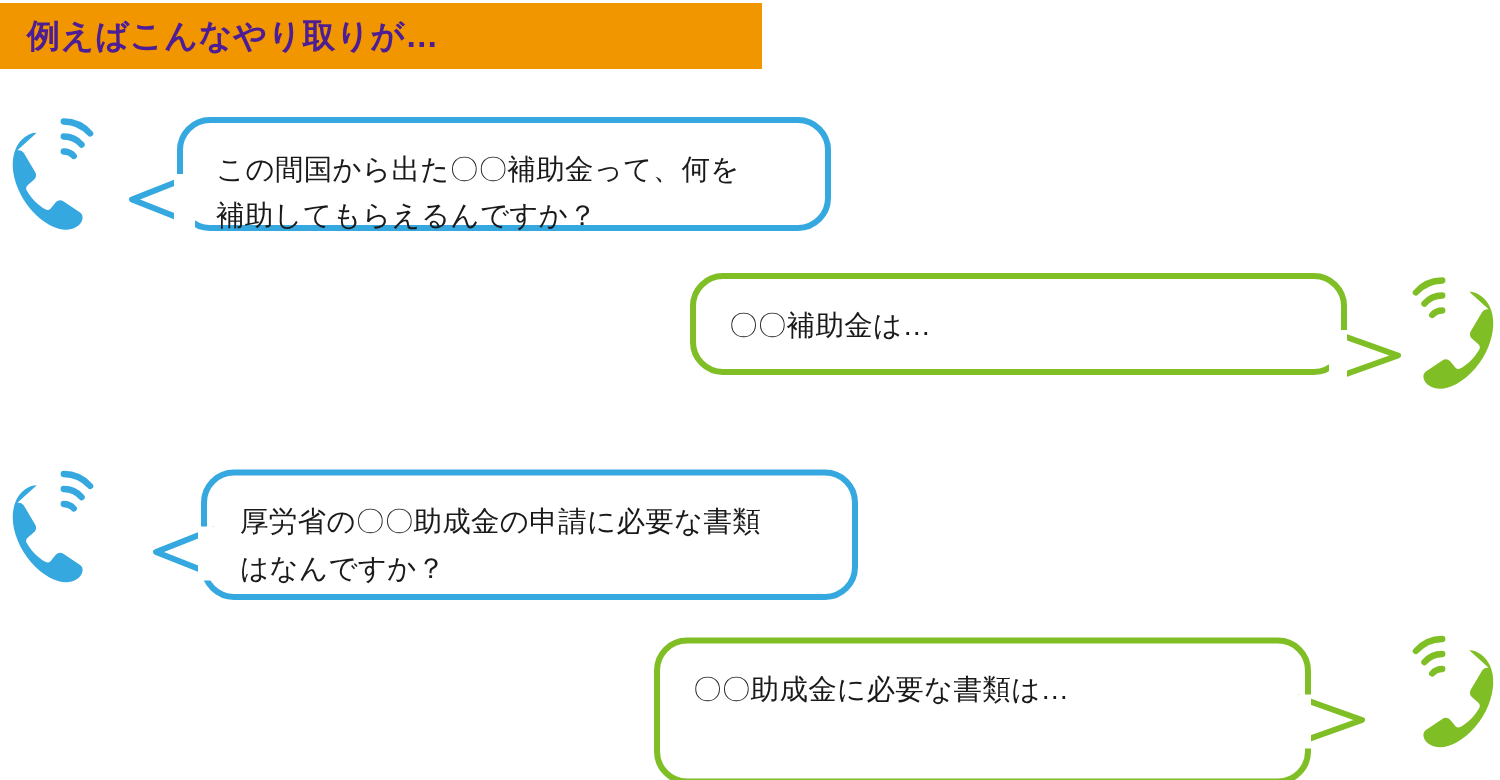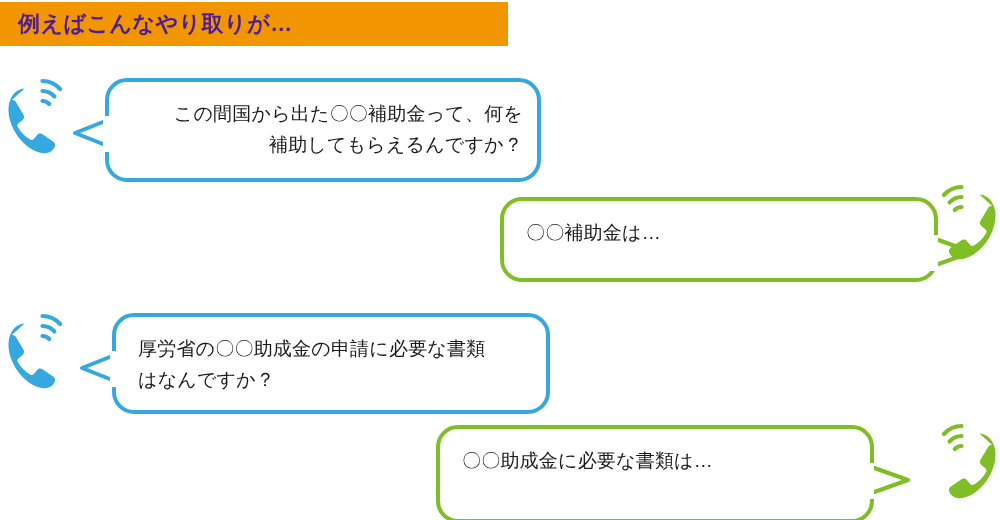--- a/index.html
+++ b/index.html
@@ -65,23 +65,23 @@
     position: absolute;
     overflow: visible;
   }
 
   
   .phone {
     position: absolute;
   }
 
   
-  #bubble-q1  { left: 105px; top: 78px;  width: 436px; height: 104px; text-align: right; }
-  #bubble-a1  { left: 460px; top: 197px; width: 438px; height: 85px; margin-left: 40px; }
-  #bubble-q2  { left: 112px; top: 313px; width: 438px; height: 101px; }
+  #bubble-q1  { left: 118px; top: 78px;  width: 436px; height: 76px; }
+  #bubble-a1  { left: 460px; top: 182px; width: 438px; height: 68px; }
+  #bubble-q2  { left: 134px; top: 313px; width: 438px; height: 87px; }
   #bubble-a2  { left: 436px; top: 425px; width: 438px; height: 98px; }
 
   #phone-q1 { left: 2px;   top: 78px;  }
   #phone-a1 { left: 930px; top: 184px; }
   #phone-q2 { left: 2px;   top: 313px; }
   #phone-a2 { left: 930px; top: 423px; }
 </style>
 </head>
 <body>
 

